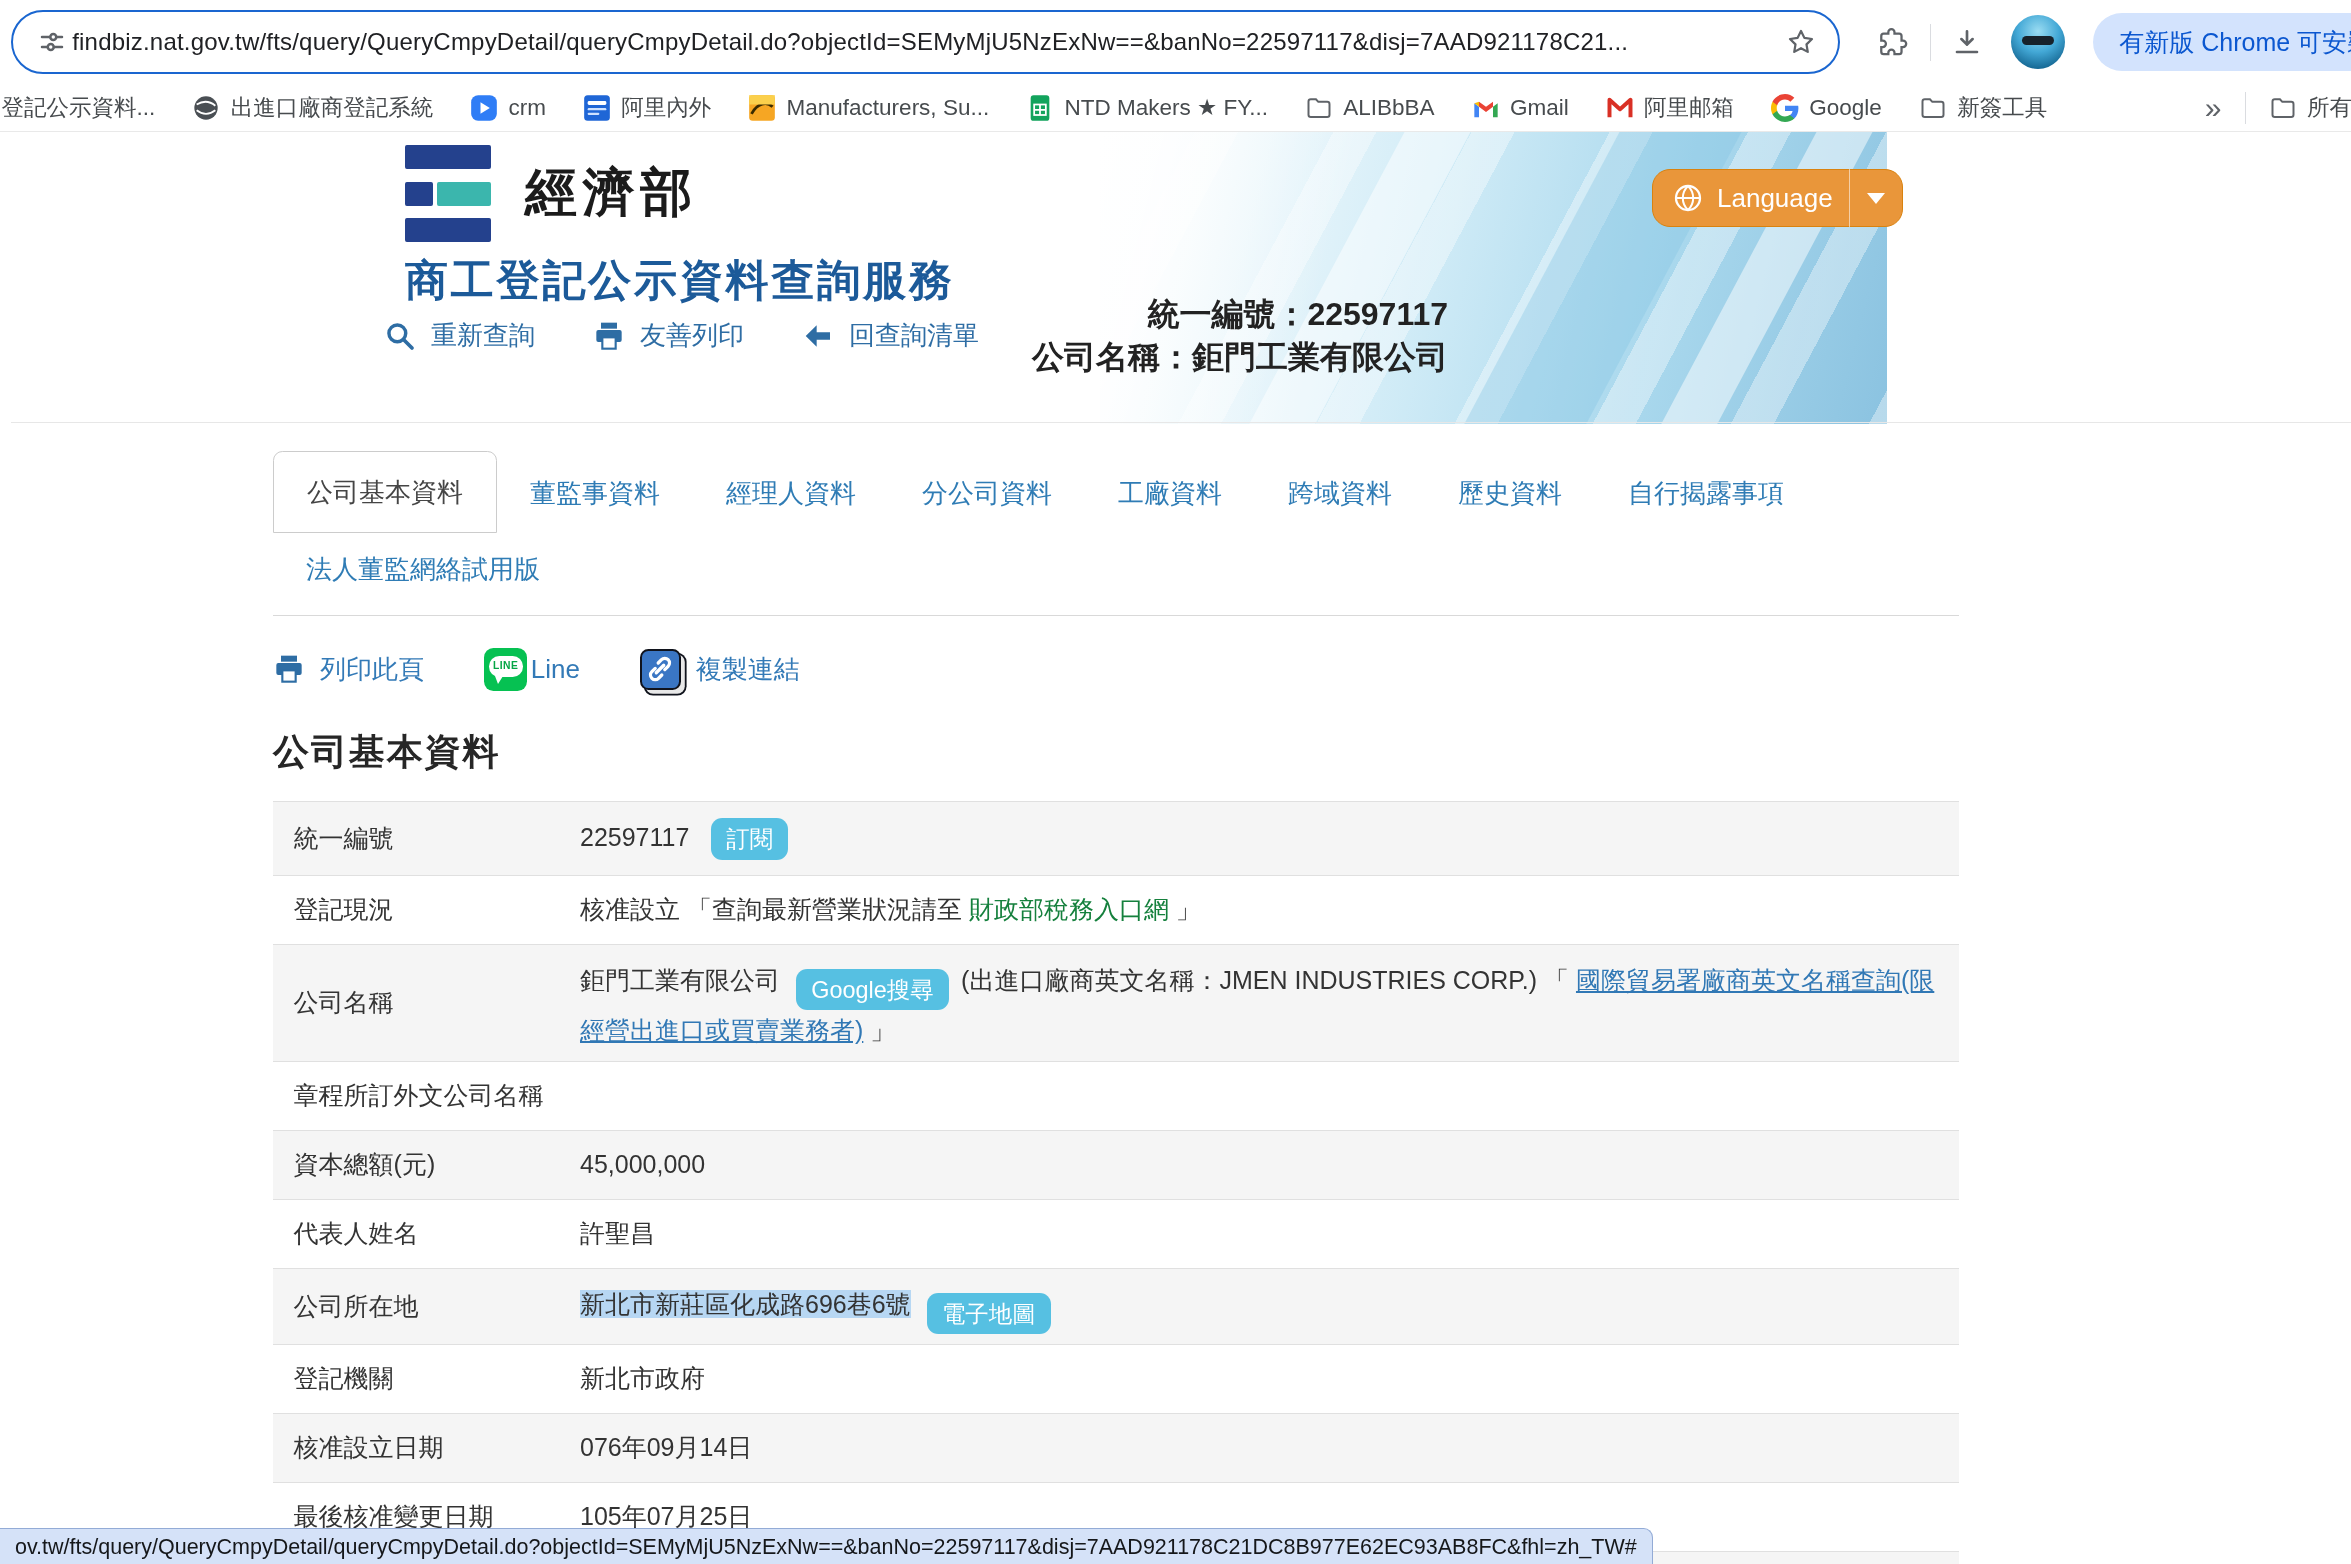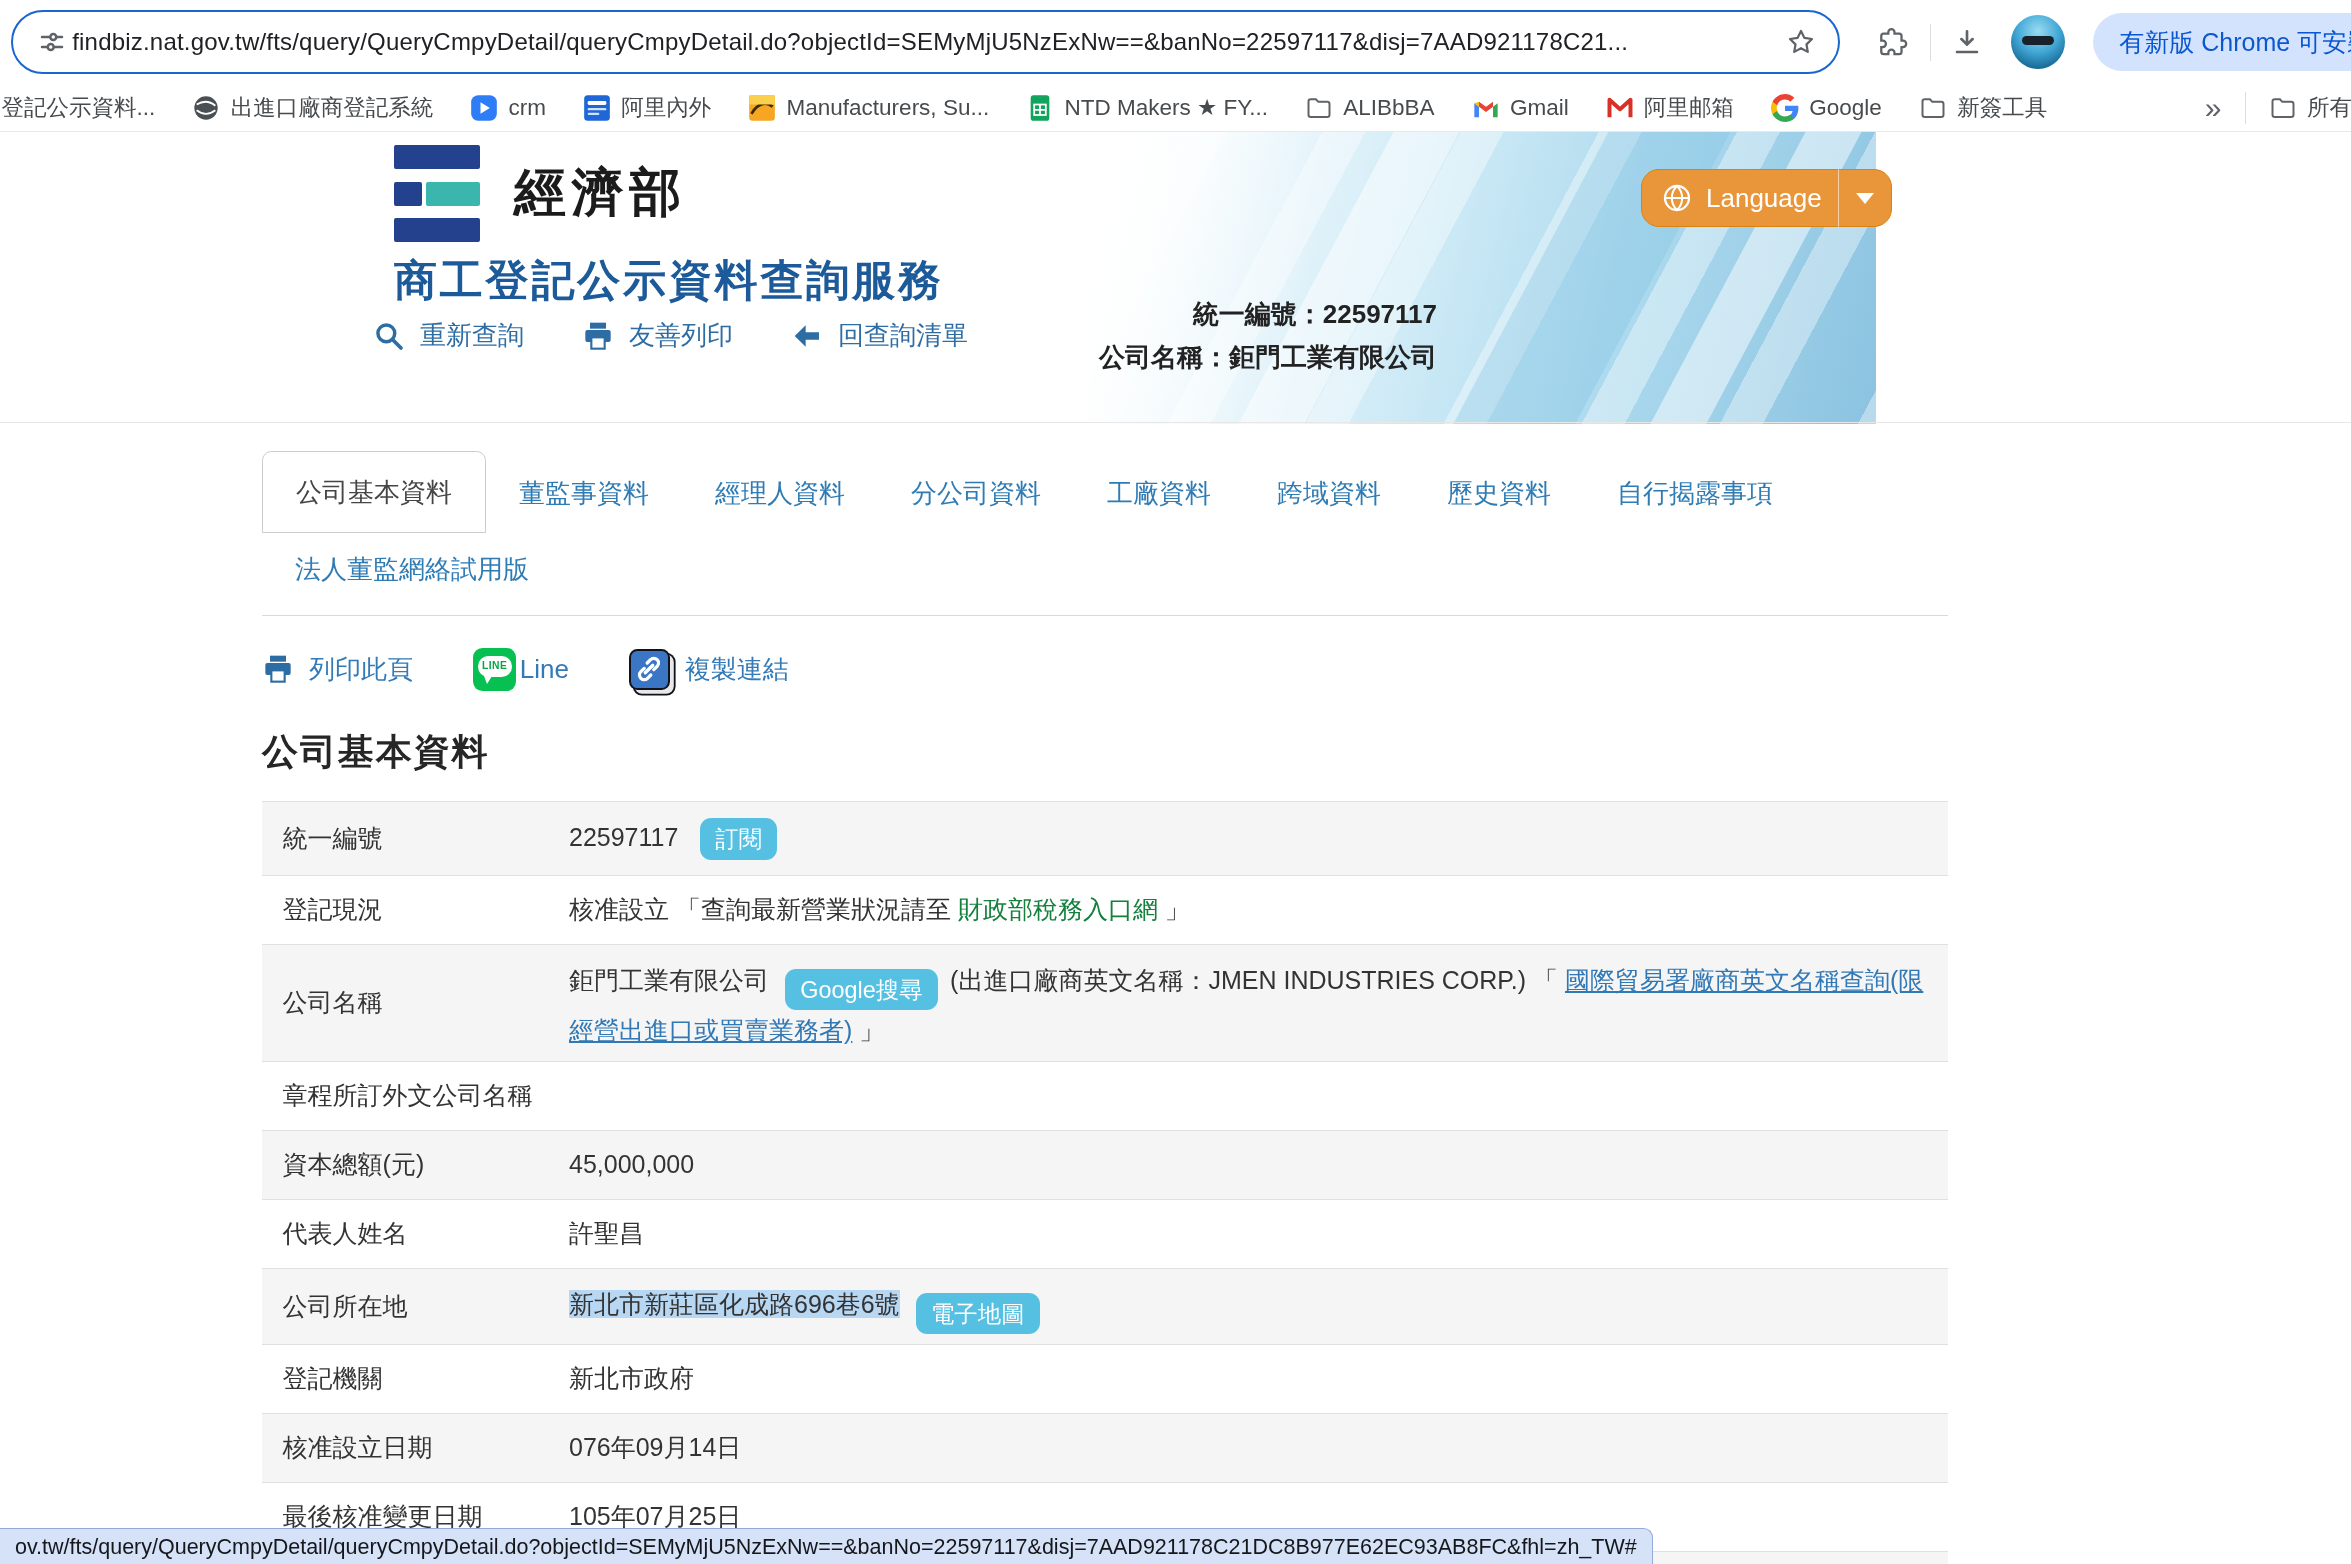--- a/index.html
+++ b/index.html
@@ -25,21 +25,21 @@
   .update-chip { margin-left:28px; height:58px; border-radius:30px; background:#d3e3fd; color:#0b57d0;
     font-size:25px; display:flex; align-items:center; padding:0 26px; white-space:nowrap; flex:none; }
   .bookmarks-row { display:flex; align-items:center; height:47px; font-size:22.5px; color:#474b4e; position:relative; overflow:hidden; padding-left:11px; }
   .bm-item { display:flex; align-items:center; gap:10.3px; margin-right:37px; white-space:nowrap; cursor:pointer; }
   .bm-item.first { margin-left:-9.4px; }
   .bm-ic { width:28px; height:28px; flex:none; display:block; }
   .bm-right { position:absolute; right:0; top:0; height:47px; display:flex; align-items:center; background:#fff; padding-left:9.4px; }
   .bm-chevron { font-size:30px; color:#5f6368; margin-right:24px; }
   .bm-vsep { width:0.9px; height:32px; background:#dadce0; margin-right:22.5px; }
   
-  .page { position:absolute; top:132px; left:0; width:1876px; height:1433px; background:#fff; }
+  .page { position:absolute; top:132px; left:11px; width:1876px; height:1433px; background:#fff; }
   .banner { position:absolute; top:0; right:0; width:787px; height:292px; overflow:hidden;
     background:
       repeating-linear-gradient(118deg, rgba(255,255,255,0) 0 84px, rgba(255,255,255,.38) 84px 122px),
       linear-gradient(104deg, rgba(255,255,255,1) 0%, rgba(255,255,255,0) 30%),
       linear-gradient(104deg, rgba(226,243,250,.2) 8%, rgba(205,234,246,.95) 42%, rgba(165,214,236,.95) 70%, rgba(126,188,221,.9) 100%);
   }
   .banner .streak { position:absolute; background:rgba(255,255,255,.5); transform:skewX(-28deg); }
   .banner .s1 { left:225px; top:-19px; width:66px; height:337px; }
   .banner .s2 { left:440px; top:-19px; width:122px; height:337px; background:rgba(130,195,225,.35); }
   .banner .s3 { left:637px; top:-19px; width:56px; height:337px; }
@@ -52,21 +52,21 @@
   .ministry { font-size:52px; font-weight:700; color:#1b1b1b; letter-spacing:5.6px; margin-top:13px; }
   .site-title { position:absolute; left:394px; top:120px; font-size:43px; font-weight:700; color:#1c5a99; letter-spacing:2.8px; }
   .header-toolbar { position:absolute; left:373px; top:186px; display:flex; gap:58px; align-items:center; }
   .ht-link { display:flex; align-items:center; gap:15px; color:#2e6da4; font-size:26px; cursor:pointer; }
   .lang-btn { position:absolute; left:1641px; top:37px; width:251px; height:58px; background:#e9963a; border:0.9px solid #d9820f;
     border-radius:18px; display:flex; align-items:center; color:#fff; z-index:5; cursor:pointer; }
   .lang-btn .lb-main { flex:1; display:flex; align-items:center; gap:13px; padding-left:19px; font-size:26px; }
   .lang-btn .lb-sep { width:0.9px; height:58px; background:rgba(255,255,255,.55); }
   .lang-btn .lb-caret { width:52px; display:flex; justify-content:center; }
   .caret-down { width:0; height:0; border-left:9.4px solid transparent; border-right:9.4px solid transparent; border-top:11.2px solid #fff; }
-  .header-meta { position:absolute; right:439px; top:161px; text-align:right; font-size:26px; font-weight:700; color:#222; line-height:43px; z-index:5;}
+  .header-meta { position:absolute; right:439px; top:161px; text-align:right; font-size:32px; font-weight:700; color:#222; line-height:43px; z-index:5;}
   .header-rule { position:absolute; left:0; top:290px; width:2352px; border-top:0.9px solid #e7e7e7; }
   
   .content { position:absolute; left:262px; top:319px; width:1686px; }
   .tabs { display:flex; align-items:flex-end; }
   .tab { font-size:26px; color:#2f7cb5; padding:22.5px 33px; cursor:pointer; white-space:nowrap; }
   .tab.active { color:#454545; background:#fff; border:0.9px solid #ccc; border-radius:9.4px 9.4px 0 0; cursor:default; }
   .subtabs { margin-top:3.7px; }
   .subtab { display:inline-block; font-size:26px; color:#2f7cb5; padding:15px 33px; cursor:pointer; }
   .tabs-rule { border-top:0.9px solid #d9d9d9; margin-top:13px; }
   .actions-row { display:flex; align-items:center; gap:60px; margin-top:32px; }

